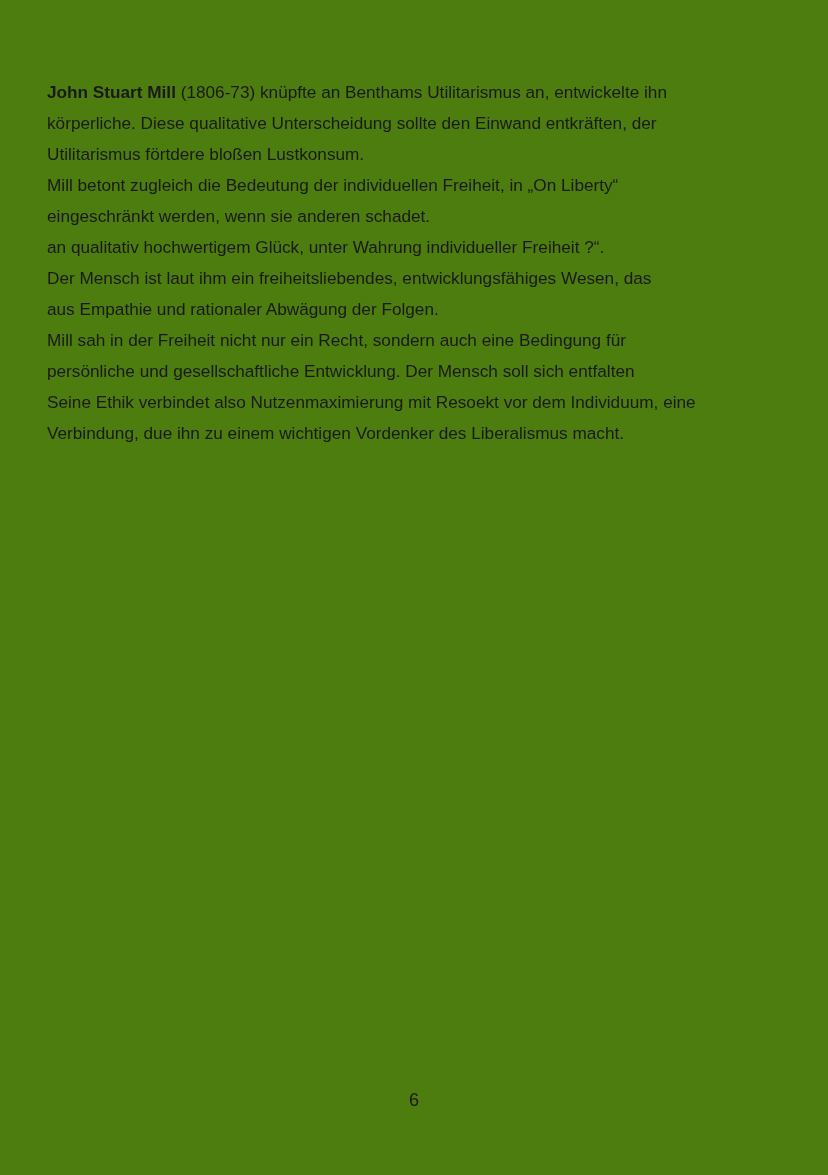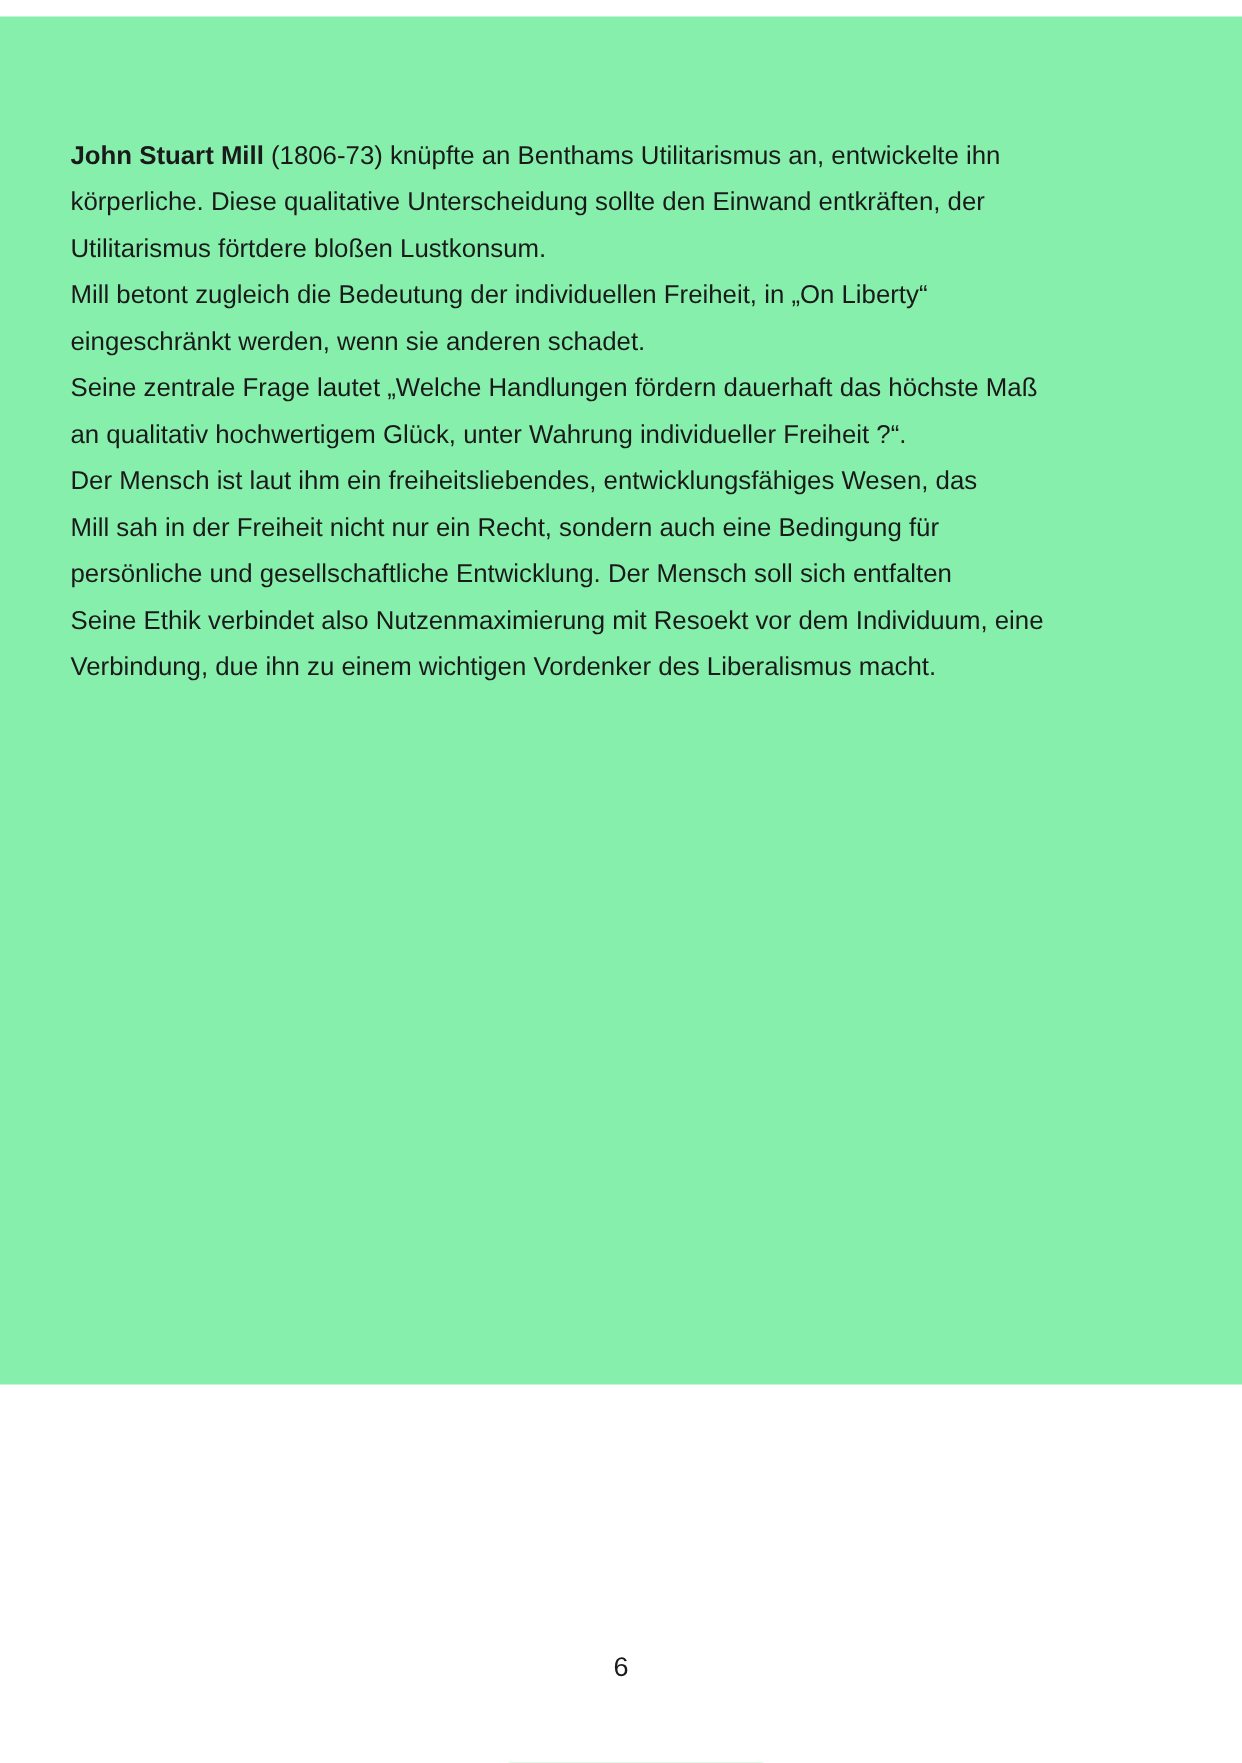--- a/index.html
+++ b/index.html
@@ -1,36 +1,36 @@
 <!DOCTYPE html>
 <html><head>
 <meta charset="utf-8">
 <style>
   html, body { margin: 0; padding: 0; background: #ffffff; }
   body { width: 828px; height: 1175px; position: relative; overflow: hidden;
          font-family: "Liberation Sans", sans-serif; color: #1a1a1a; }
-  .page { position: absolute; left: 0; top: 11px; width: 828px; height: 912px; background: #86efac; }
+  .page { position: absolute; left: 0; top: 0; width: 828px; height: 1175px; background: #4d7c0f; }
   .content { position: absolute; left: 47px; top: 77px; width: 740px; }
   .line { font-size: 17.2px; line-height: 31px; height: 31px; white-space: nowrap; letter-spacing: 0; }
   .bold { font-weight: bold; }
   .page-number { position: absolute; left: 0; width: 828px; top: 1088px; text-align: center;
                  font-size: 18px; line-height: 24px; }
 </style>
 </head>
 <body>
 
 <div class="page">
   <div class="content">
     <div class="line"><span class="bold">John Stuart Mill</span><span> (1806-73) knüpfte an Benthams Utilitarismus an, entwickelte ihn</span></div>
     <div class="line">körperliche. Diese qualitative Unterscheidung sollte den Einwand entkräften, der</div>
     <div class="line">Utilitarismus förtdere bloßen Lustkonsum.</div>
     <div class="line">Mill betont zugleich die Bedeutung der individuellen Freiheit, in „On Liberty“</div>
     <div class="line">eingeschränkt werden, wenn sie anderen schadet.</div>
-    <div class="line">Seine zentrale Frage lautet „Welche Handlungen fördern dauerhaft das höchste Maß</div>
     <div class="line">an qualitativ hochwertigem Glück, unter Wahrung individueller Freiheit ?“.</div>
     <div class="line">Der Mensch ist laut ihm ein freiheitsliebendes, entwicklungsfähiges Wesen, das</div>
+    <div class="line">aus Empathie und rationaler Abwägung der Folgen.</div>
     <div class="line">Mill sah in der Freiheit nicht nur ein Recht, sondern auch eine Bedingung für</div>
     <div class="line">persönliche und gesellschaftliche Entwicklung. Der Mensch soll sich entfalten</div>
     <div class="line">Seine Ethik verbindet also Nutzenmaximierung mit Resoekt vor dem Individuum, eine</div>
     <div class="line">Verbindung, due ihn zu einem wichtigen Vordenker des Liberalismus macht.</div>
   </div>
   <div class="page-number">6</div>
 </div>
 
 </body></html>

